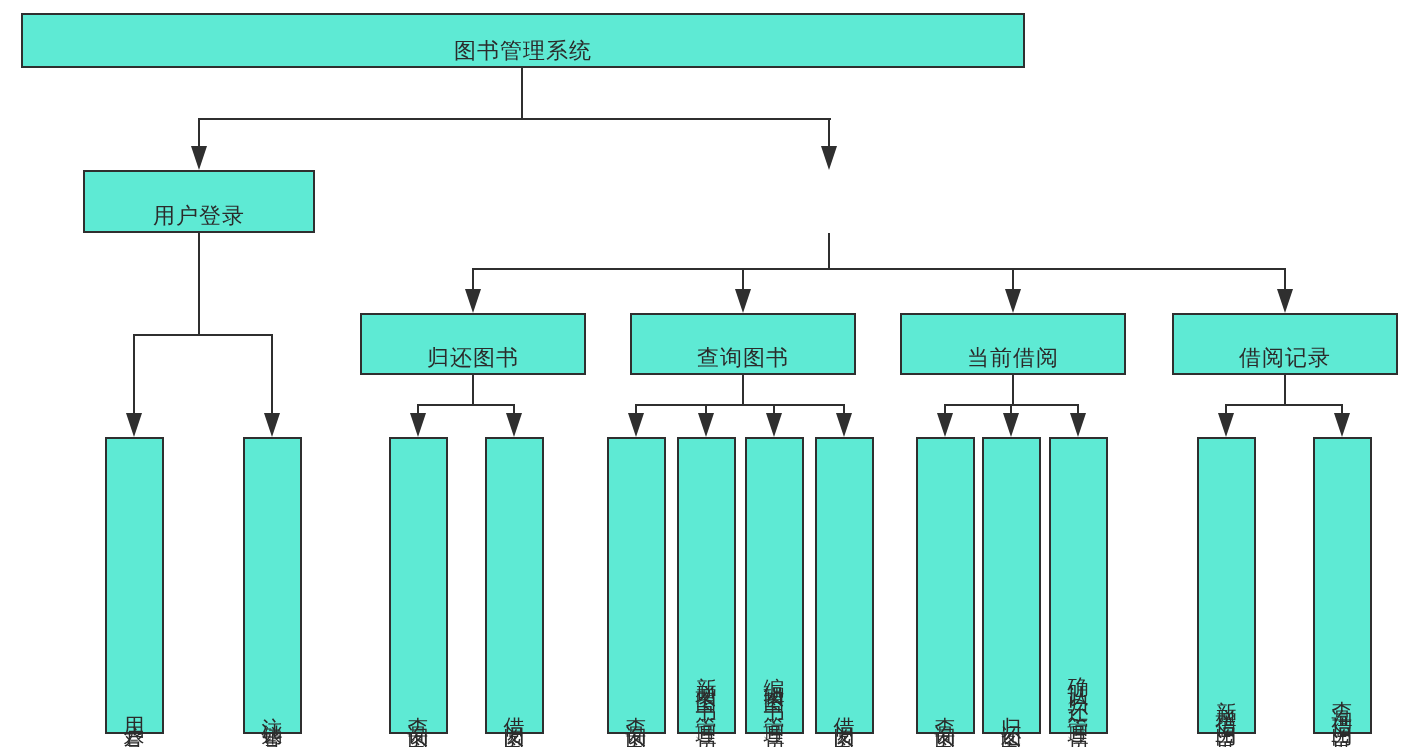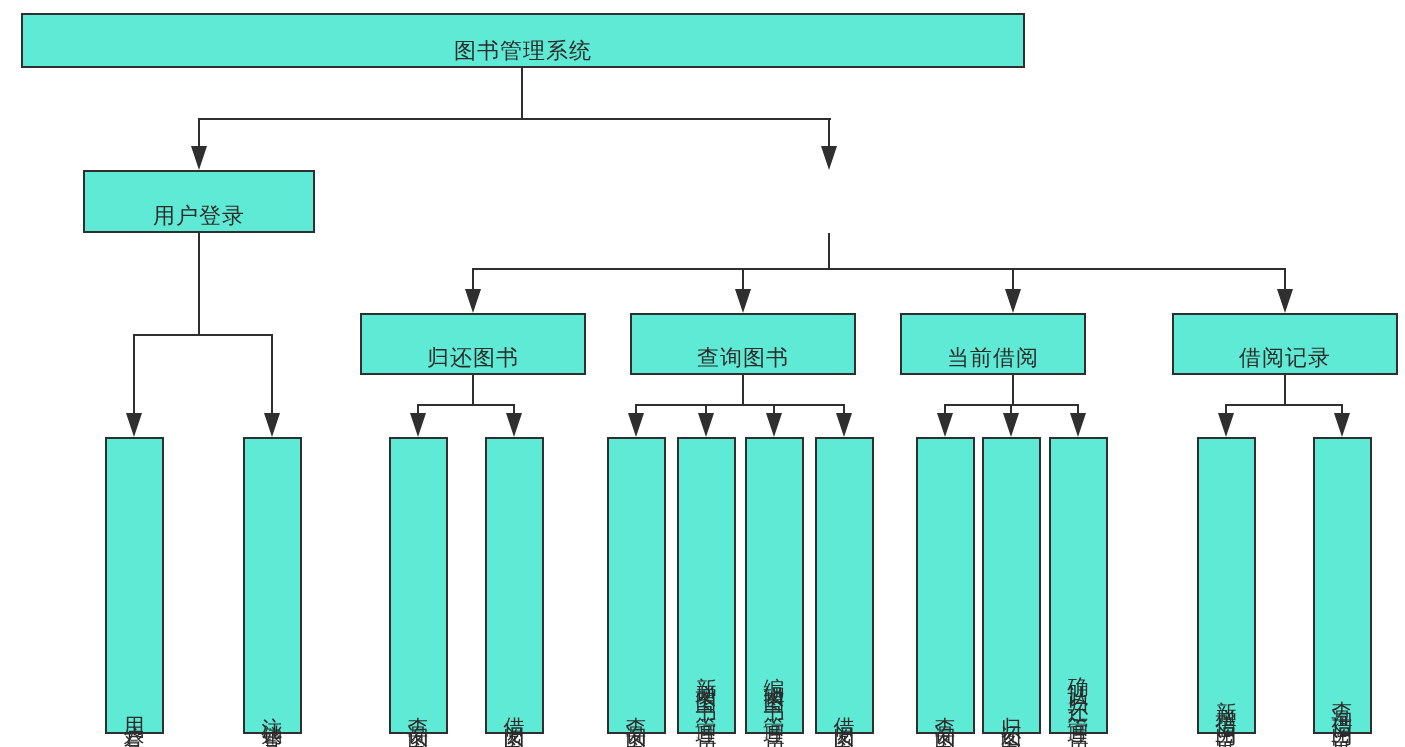--- a/index.html
+++ b/index.html
@@ -68,21 +68,21 @@
   <div class="arrow" style="left:735px;top:289px;"></div>
   <div class="arrow" style="left:1005px;top:289px;"></div>
   <div class="arrow" style="left:1277px;top:289px;"></div>
 
   <div class="box" style="left:360px;top:313px;width:226px;height:62px;">
     <span>归还图书</span>
   </div>
   <div class="box" style="left:630px;top:313px;width:226px;height:62px;">
     <span>查询图书</span>
   </div>
-  <div class="box" style="left:900px;top:313px;width:186px;height:62px;">
+  <div class="box" style="left:900px;top:313px;width:226px;height:62px;">
     <span>当前借阅</span>
   </div>
   <div class="box" style="left:1172px;top:313px;width:226px;height:62px;">
     <span>借阅记录</span>
   </div>
 
   <div class="vline" style="left:472px;top:375px;height:31px;"></div>
   <div class="hline" style="left:417px;top:404px;width:98px;"></div>
   <div class="vline" style="left:417px;top:404px;height:12px;"></div>
   <div class="vline" style="left:513px;top:404px;height:12px;"></div>

